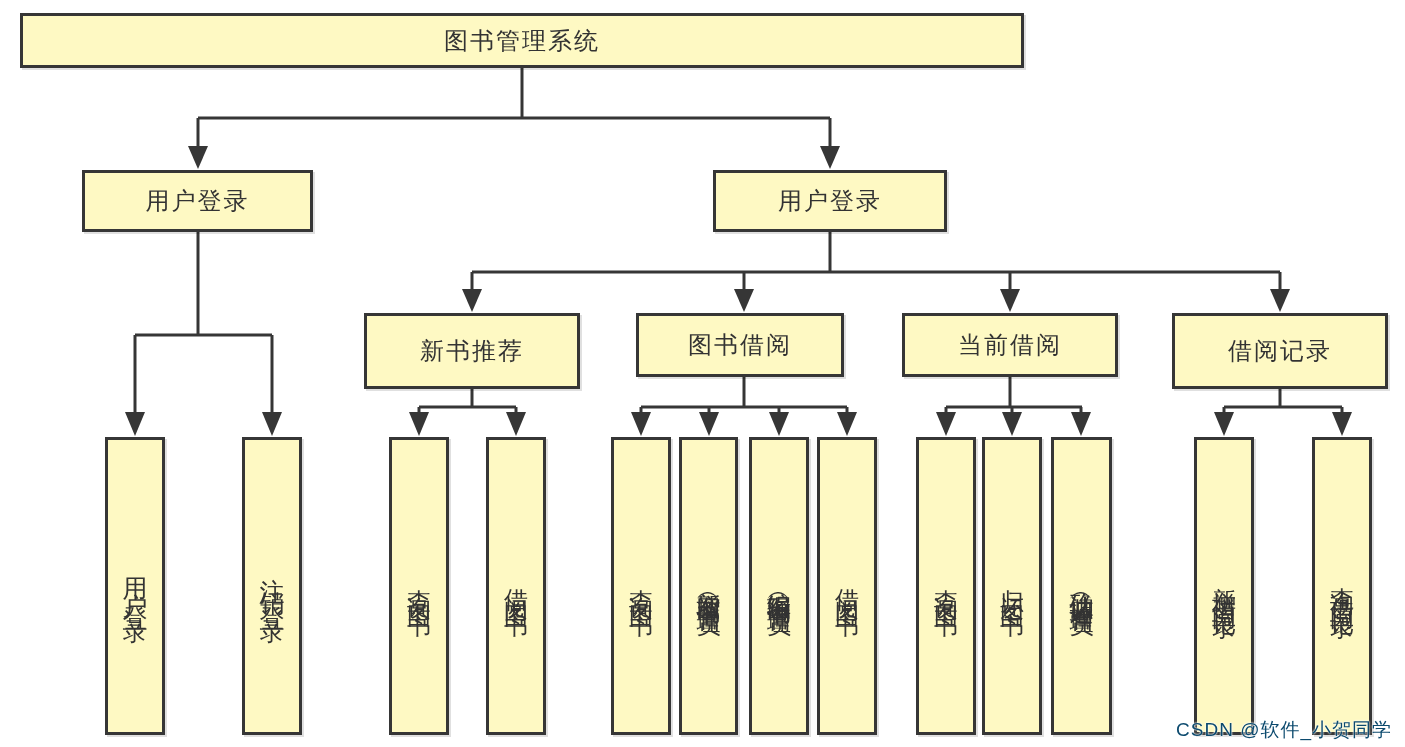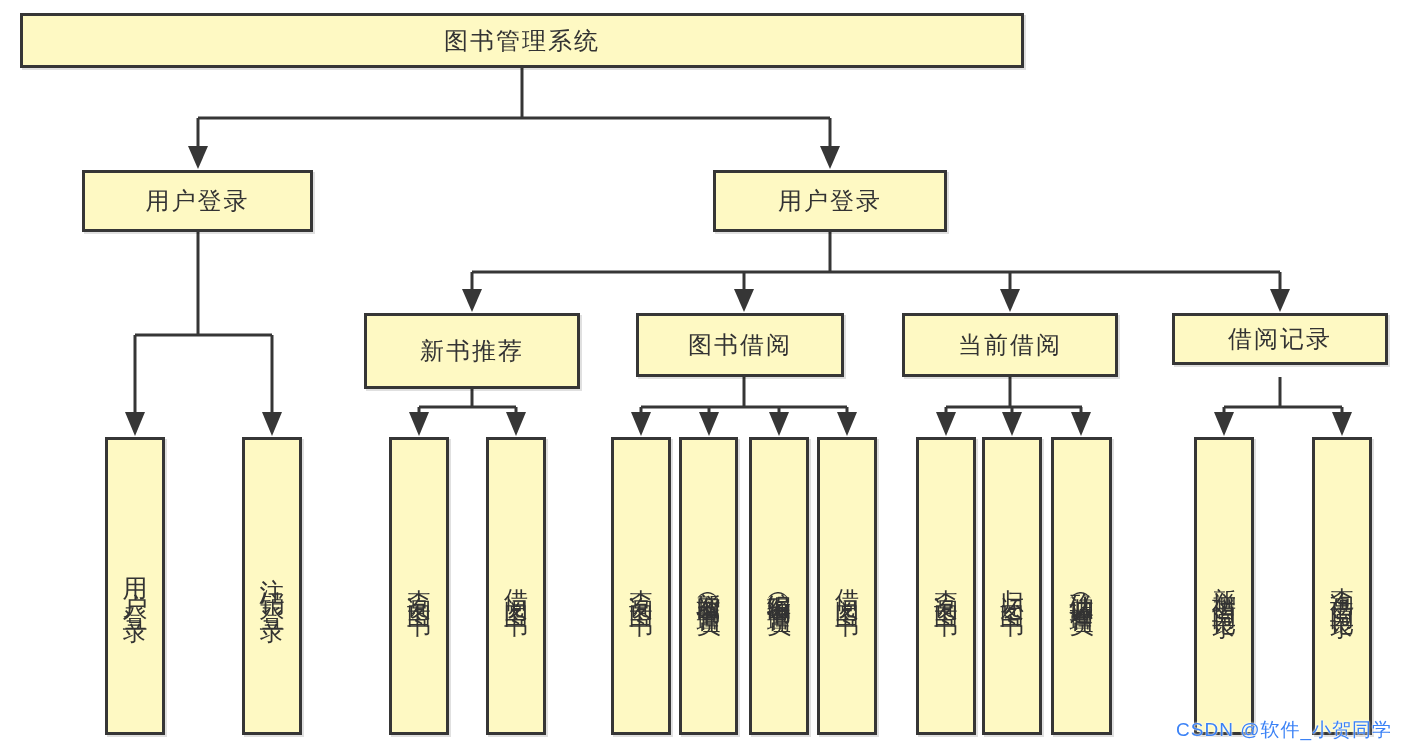--- a/index.html
+++ b/index.html
@@ -16,21 +16,21 @@
   }
   .box span{white-space:nowrap;}
   .vbox span{
     writing-mode:vertical-rl;text-orientation:mixed;line-height:1;
     letter-spacing:8px;font-size:24px;
   }
   .vbox.ls14 span{letter-spacing:14px;font-size:25px;}
   .vbox.ls6 span{letter-spacing:6px;}
   .vbox.ls3 span{letter-spacing:3px;}
   .watermark{
-    position:absolute;right:13px;bottom:4px;font-size:19px;color:#3b82f6;
+    position:absolute;right:13px;bottom:4px;font-size:19px;color:#0c4a6e;
     letter-spacing:1px;text-shadow:0 0 2px #fff,0 0 2px #fff;
   }
 </style>
 </head>
 <body>
 
 <div class="stage">
 
   <svg class="wires" width="1405" height="747" viewBox="0 0 1405 747">
     <g stroke="#363636" stroke-width="3" fill="none">
@@ -111,21 +111,21 @@
 
   <div class="box" style="left:364px;top:313px;width:216px;height:76px">
     <span>新书推荐</span>
   </div>
   <div class="box" style="left:636px;top:313px;width:208px;height:64px">
     <span>图书借阅</span>
   </div>
   <div class="box" style="left:902px;top:313px;width:216px;height:64px">
     <span>当前借阅</span>
   </div>
-  <div class="box" style="left:1172px;top:313px;width:216px;height:52px">
+  <div class="box" style="left:1172px;top:313px;width:216px;height:76px">
     <span>借阅记录</span>
   </div>
 
   <div class="box vbox ls14" style="left:105px;top:437px;width:60px;height:298px">
     <span>用户登录</span>
   </div>
   <div class="box vbox ls14" style="left:242px;top:437px;width:60px;height:298px">
     <span>注销登录</span>
   </div>
 

